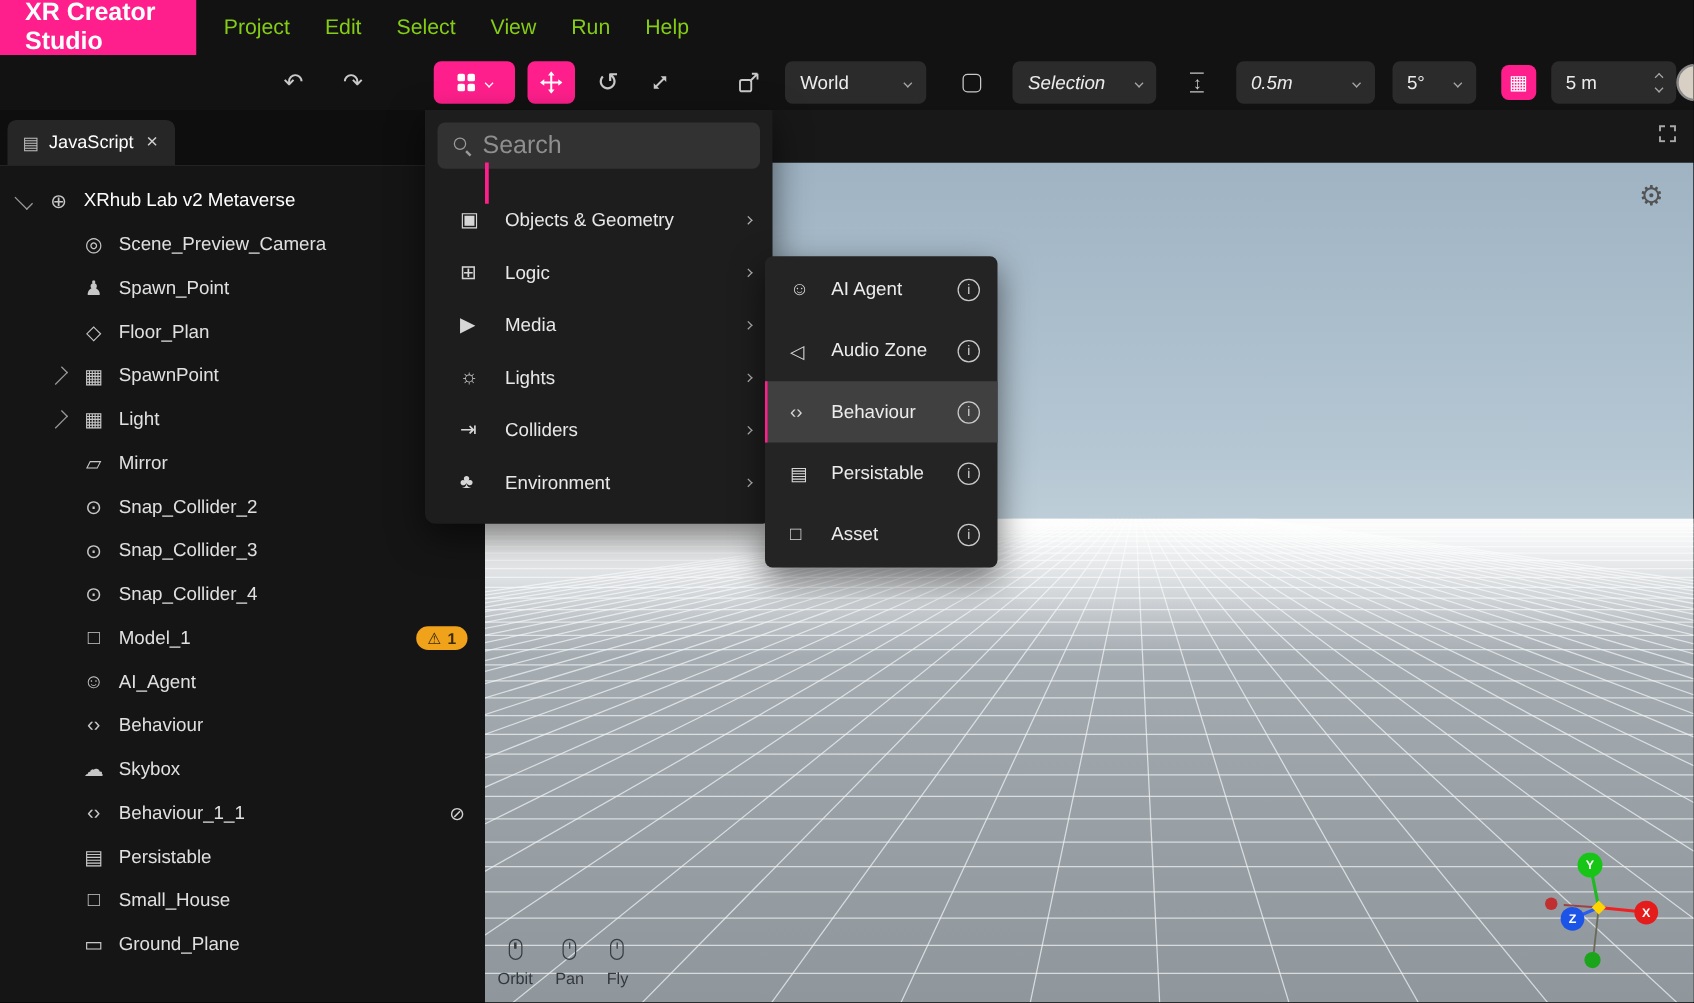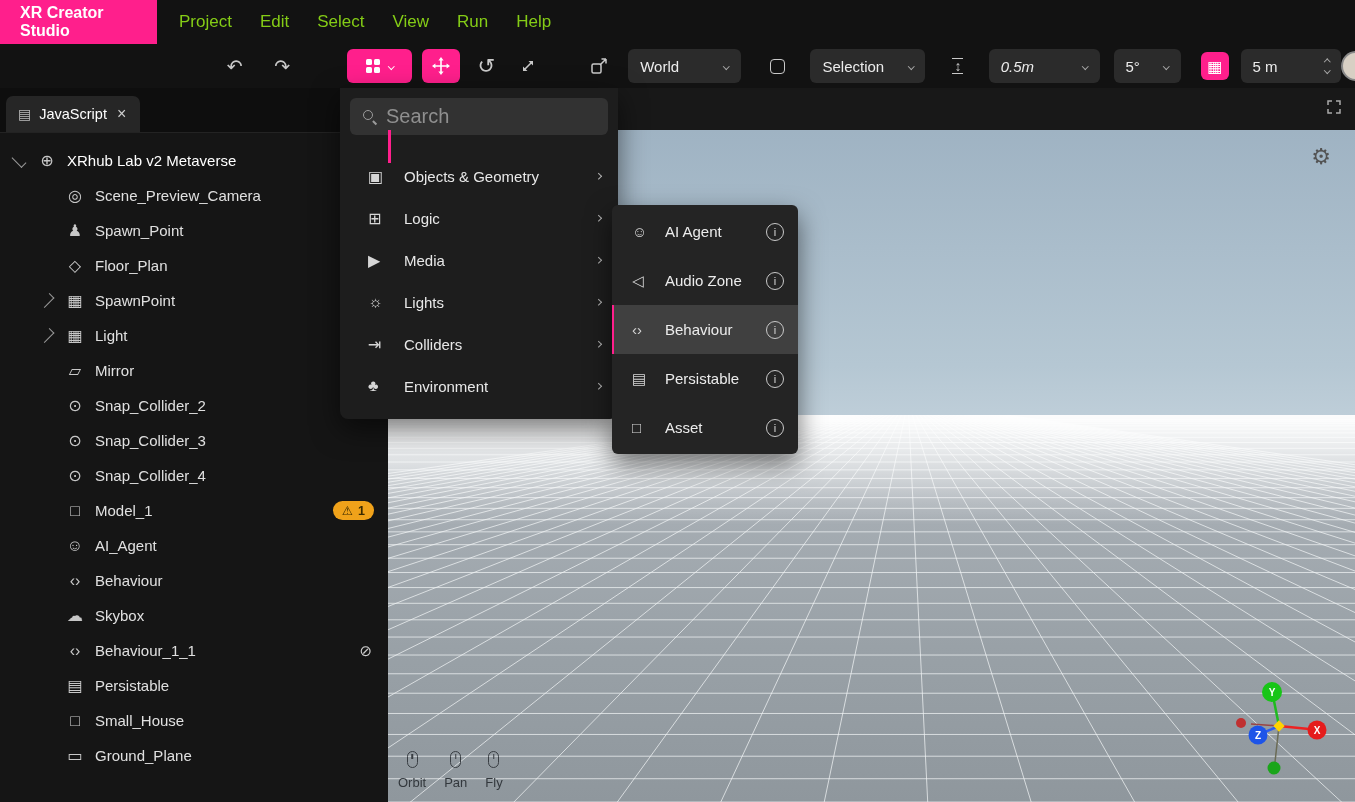--- a/index.html
+++ b/index.html
@@ -9,42 +9,42 @@
   button { background:none; border:none; color:inherit; font:inherit; cursor:pointer; }
 
   
   .chev { display:inline-block; width:7px; height:7px; border-right:1.6px solid currentColor; border-bottom:1.6px solid currentColor; transform:rotate(45deg); }
   .chev.right { transform:rotate(-45deg); }
   .chev.up { transform:rotate(-135deg); }
   .chev.sm { width:4.5px; height:4.5px; border-width:1.4px; }
 
   
   .menubar { position:absolute; left:0; top:0; width:1355px; height:44px; background:#121212; display:flex; align-items:stretch; }
-  .brand { background:#ff1f8c; color:#fff; font-weight:700; font-size:16px; display:flex; align-items:center; padding:0 20px; width:157px; }
+  .brand { background:#ff1f8c; color:#fff; font-weight:700; font-size:20px; display:flex; align-items:center; padding:0 20px; width:157px; }
   .menu-items { display:flex; align-items:center; margin-left:8px; }
   .menu-item { color:#84cc16; font-size:17px; padding:0 14px; height:100%; }
 
   
   .toolbar { position:absolute; left:0; top:44px; width:1355px; height:44px; background:#121212; display:flex; align-items:center; }
   .icon-btn { width:34px; height:34px; display:flex; align-items:center; justify-content:center; color:#c9c9c9; font-size:19px; border-radius:6px; }
   .tb-undo { margin-left:218px; }
   .tb-redo { margin-left:14px; }
   .add-btn { margin-left:48px; width:66px; height:34px; background:#ff1f8c; border-radius:6px; display:flex; align-items:center; justify-content:center; gap:9px; color:#fff; }
   .grid4 { display:grid; grid-template-columns:6px 6px; grid-template-rows:6px 6px; gap:2px; }
   .grid4 i { background:#fff; border-radius:1.5px; display:block; }
   .tool-active { margin-left:10px; width:38px; height:34px; background:#ff1f8c; border-radius:6px; color:#fff; display:flex; align-items:center; justify-content:center; }
   .tb-rotate { margin-left:10px; font-size:21px; }
   .tb-scale { margin-left:8px; }
   .tb-space { margin-left:38px; }
   .dd-btn { height:34px; background:#2b2b2b; border-radius:6px; display:flex; align-items:center; justify-content:space-between; padding:0 12px; font-size:15px; color:#ececec; }
   .dd-btn .chev { color:#a8a8a8; margin-left:10px; }
   .tb-world { margin-left:12px; width:114px; }
   .tb-bounds { margin-left:20px; }
   .bounds-shape { width:15px; height:15px; border:1.7px solid #c9c9c9; border-radius:4px; display:block; }
-  .tb-selection { margin-left:16px; width:116px; }
+  .tb-selection { margin-left:16px; width:116px;font-style:italic; }
   .tb-snapheight { margin-left:16px; }
   .snapheight-shape { border-top:1.7px solid #c9c9c9; border-bottom:1.7px solid #c9c9c9; padding:0 2px; font-size:14px; line-height:14px; color:#c9c9c9; }
   .tb-movesnap { margin-left:14px; width:112px;font-style:italic; }
   .tb-rotsnap { margin-left:14px; width:68px; }
   .tb-gridsnap { margin-left:20px; width:28px; height:28px; background:#ff1f8c; border-radius:6px; color:#fff; font-size:16px; }
   .tb-gridheight { margin-left:12px; width:102px; }
   .stepper { display:flex; flex-direction:column; gap:4px; margin-left:8px; color:#a8a8a8; }
   .avatar { margin-left:auto; margin-right:-16px; width:30px; height:30px; border-radius:50%; background:#d8d0c4; border:2px solid #888; }
 
   

